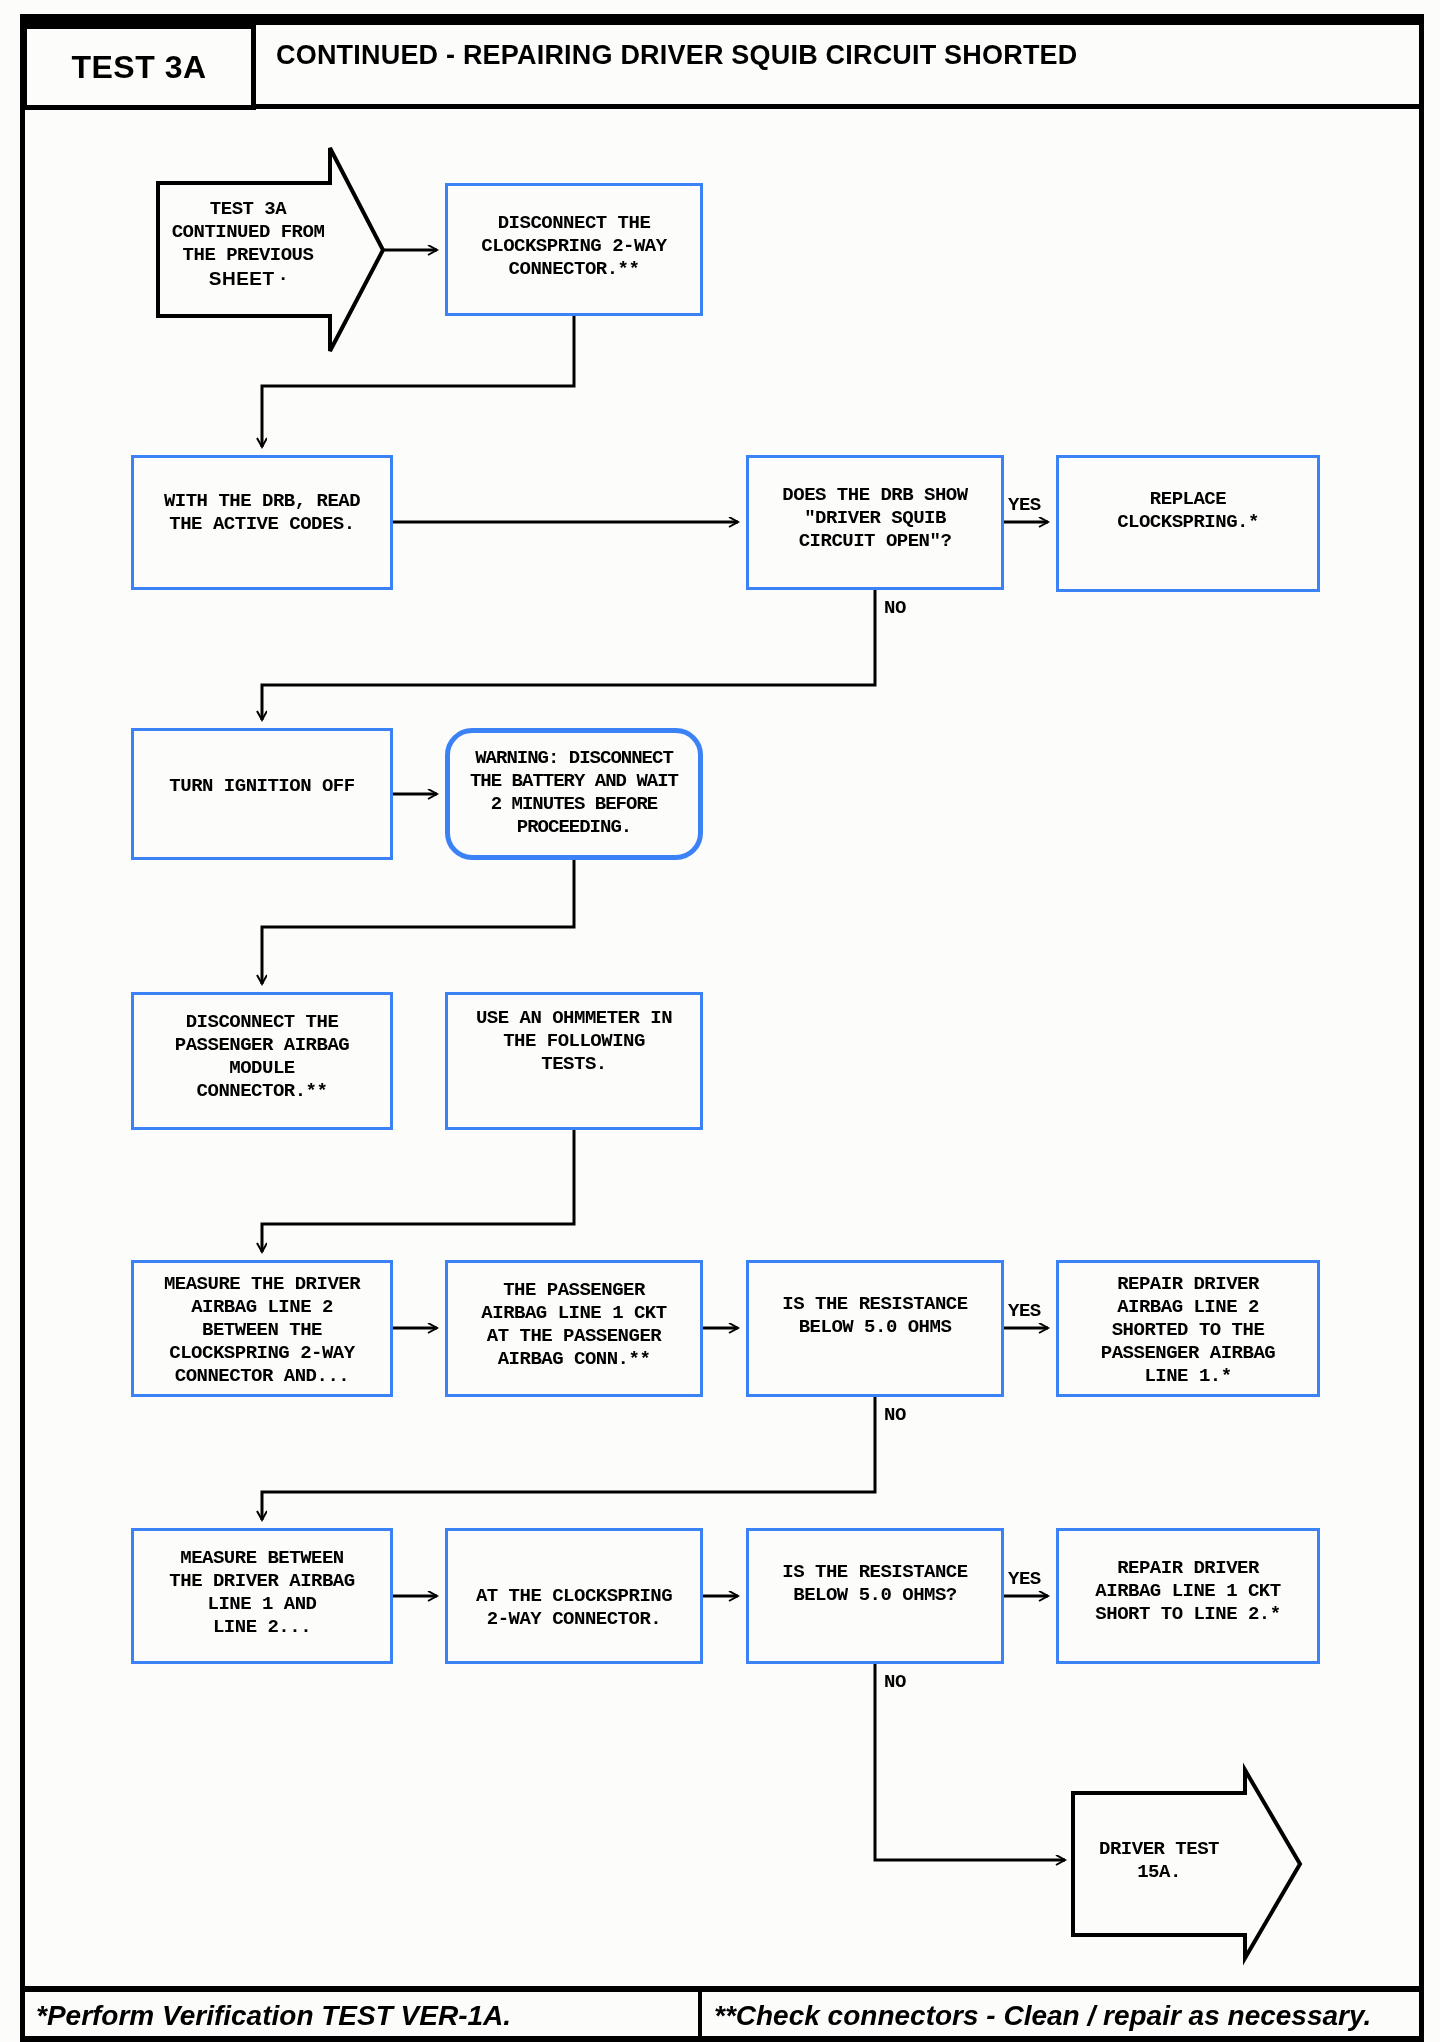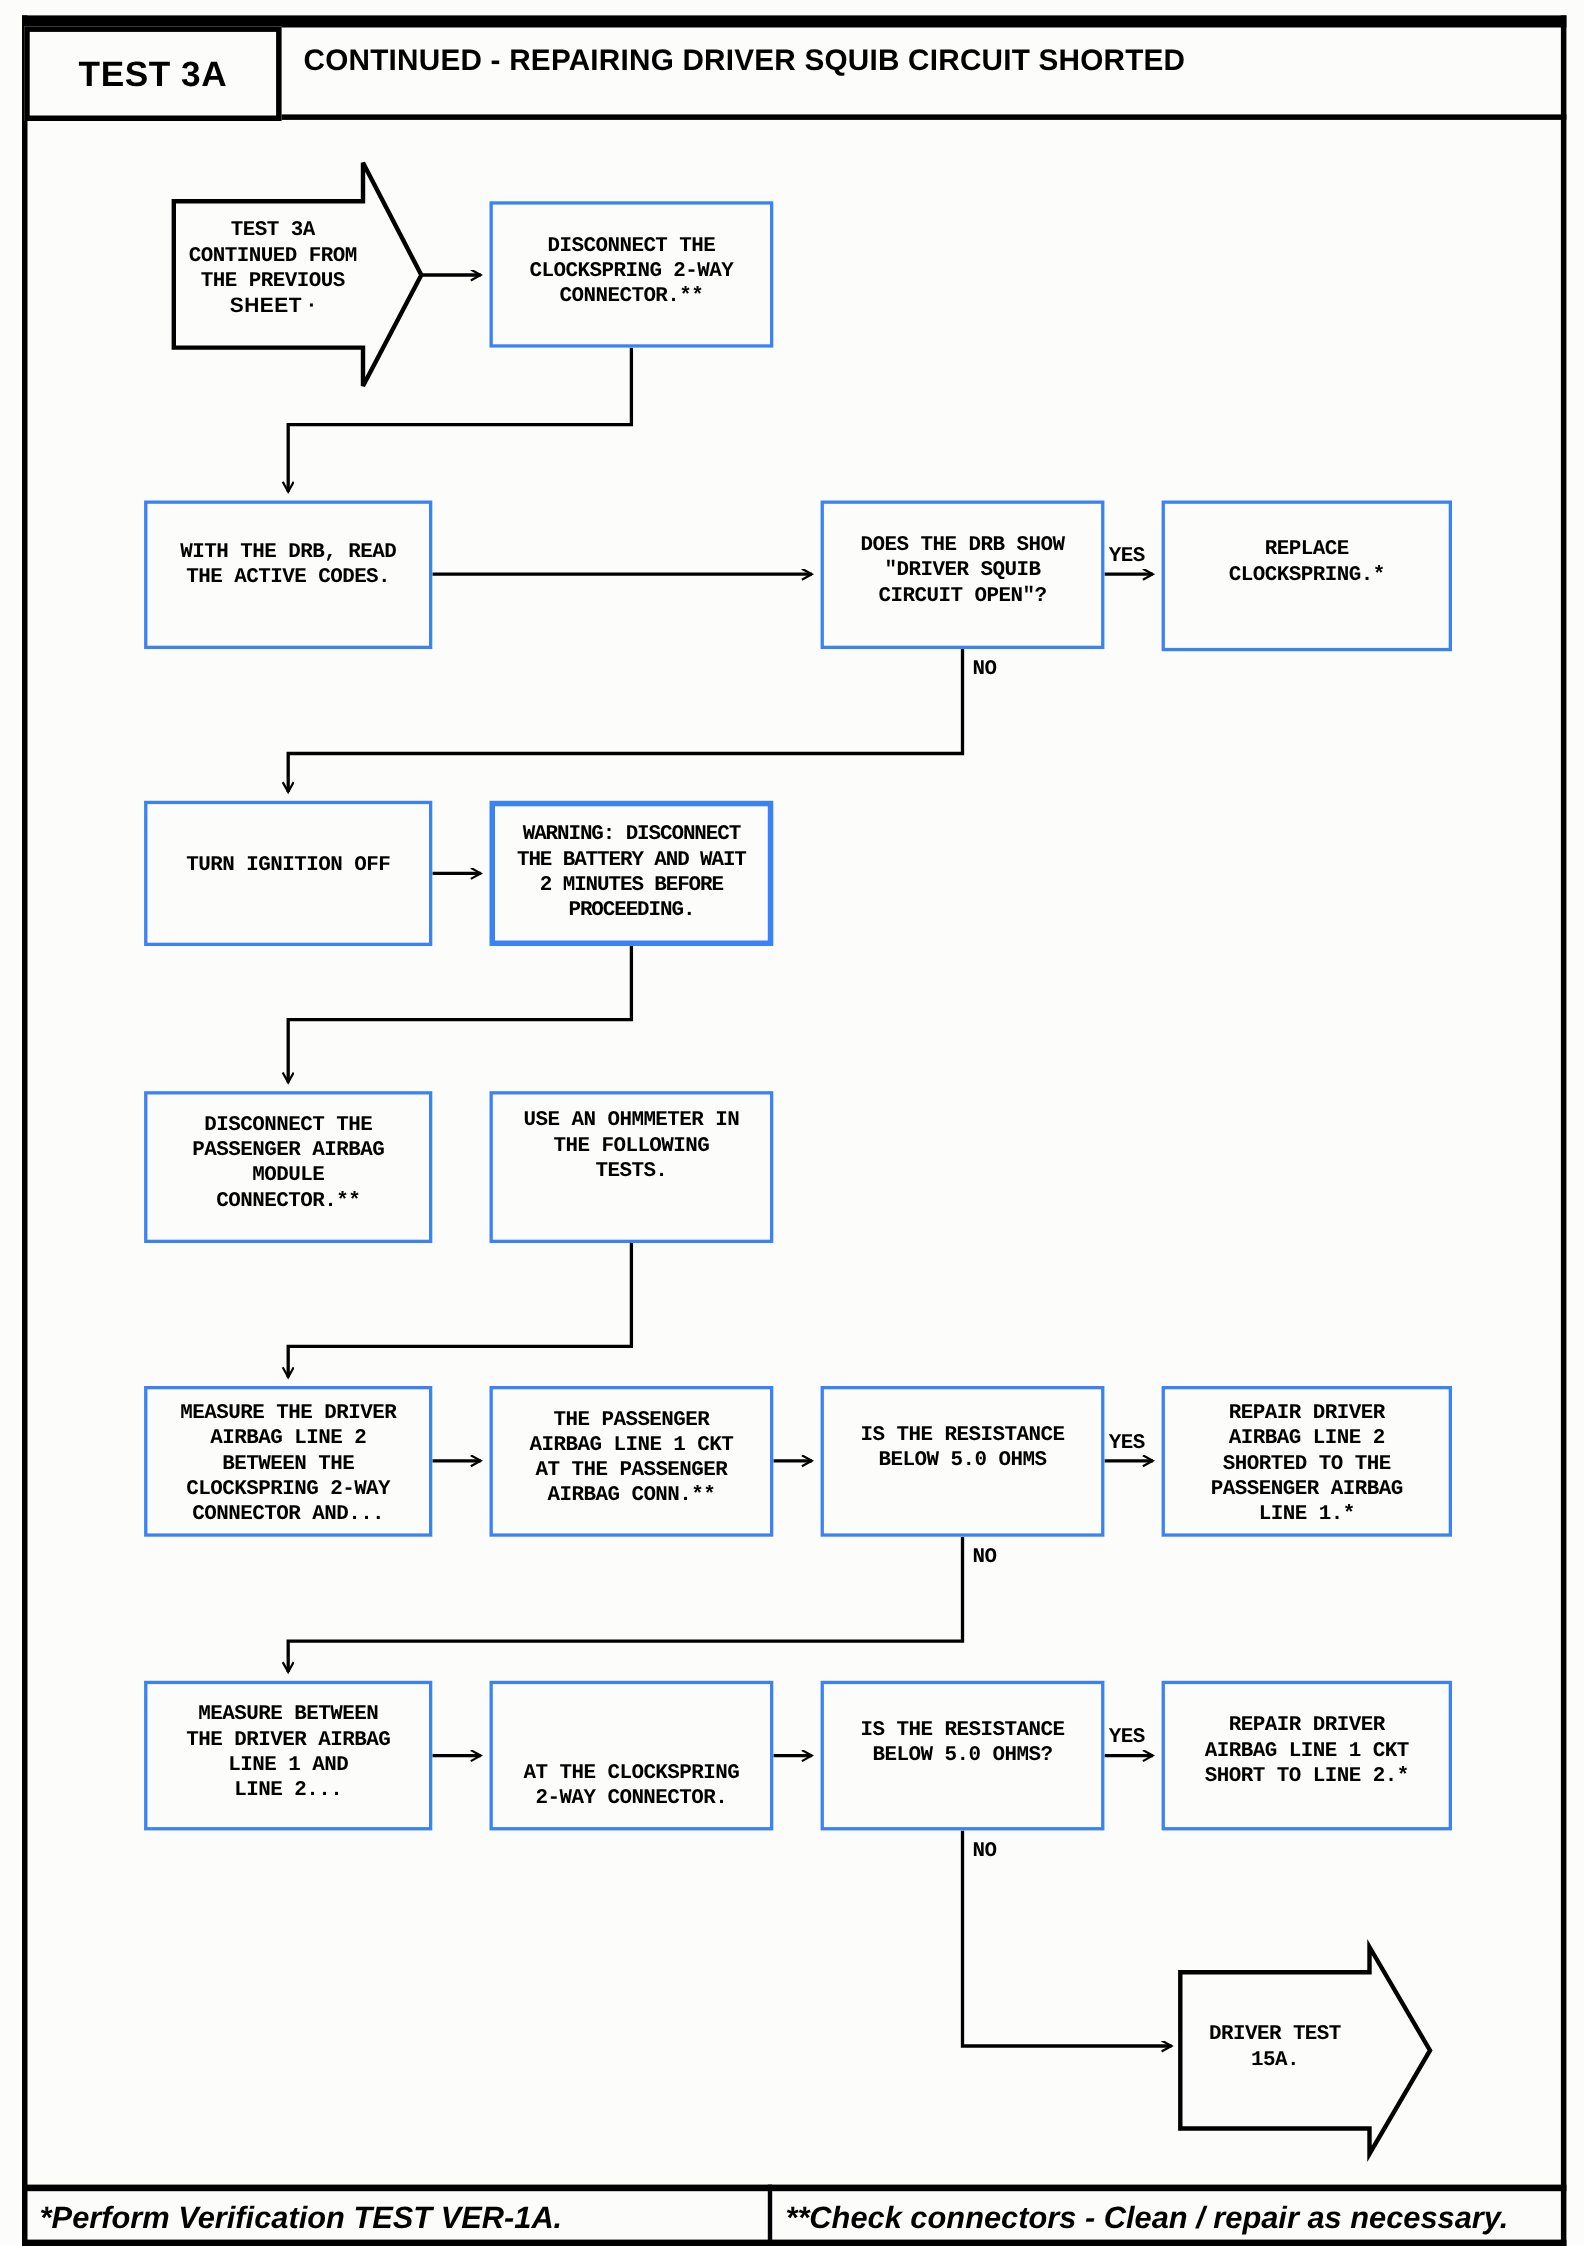--- a/index.html
+++ b/index.html
@@ -31,21 +31,21 @@
   }
   
   .node{
     position:absolute;border:3px solid #3b82f6;background:#fcfcfa;
     box-sizing:border-box;display:flex;justify-content:center;z-index:3;
   }
   .node-text{
     font-weight:bold;font-size:19px;line-height:23px;
     text-align:center;white-space:pre-line;letter-spacing:-.5px;
   }
-  .node.warn{border-width:5px;}
+  .node.warn{border-width:5px;border-radius:27px;}
   .float-text{
     position:absolute;z-index:4;display:flex;justify-content:center;
   }
   .edge-label{
     position:absolute;z-index:4;font-weight:bold;font-size:19px;letter-spacing:-.5px;
   }
   .subtext{
     font-family:"Liberation Sans","DejaVu Sans",sans-serif;
     font-weight:600;font-size:19px;letter-spacing:.5px;
   }
@@ -189,21 +189,21 @@
   </div>
   <div class="edge-label" style="left:1008px;top:1300px;">YES</div>
   <div class="edge-label" style="left:884px;top:1404px;">NO</div>
 
   <div class="node" style="left:131px;top:1528px;width:262px;height:136px;padding-top:16px;font-family:Liberation Mono, monospace;">
     <div class="node-text">MEASURE BETWEEN
 THE DRIVER AIRBAG
 LINE 1 AND
 LINE 2...</div>
   </div>
-  <div class="node" style="left:445px;top:1528px;width:258px;height:136px;padding-top:54px;align-items:center;">
+  <div class="node" style="left:445px;top:1528px;width:258px;height:136px;padding-top:54px;">
     <div class="node-text">AT THE CLOCKSPRING
 2-WAY CONNECTOR.</div>
   </div>
   <div class="node" style="left:746px;top:1528px;width:258px;height:136px;padding-top:30px;">
     <div class="node-text">IS THE RESISTANCE
 BELOW 5.0 OHMS?</div>
   </div>
   <div class="node" style="left:1056px;top:1528px;width:264px;height:136px;padding-top:26px;">
     <div class="node-text">REPAIR DRIVER
 AIRBAG LINE 1 CKT

